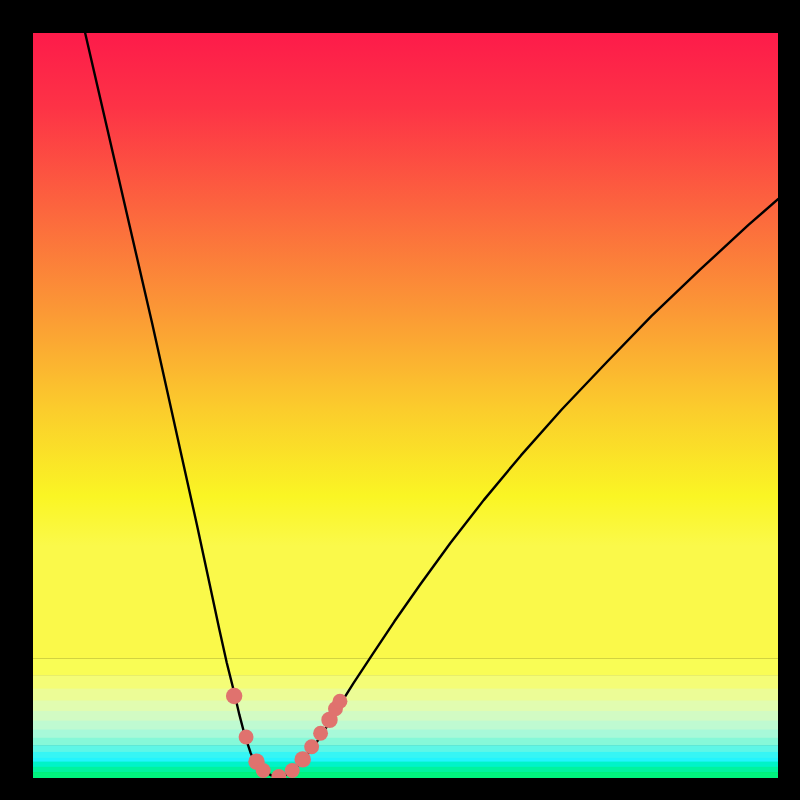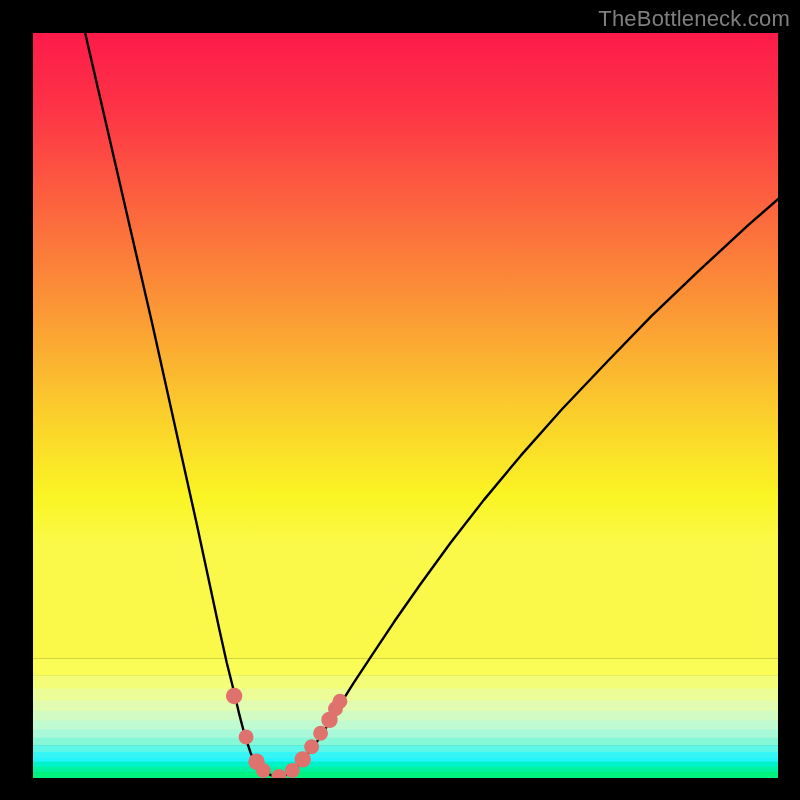--- a/index.html
+++ b/index.html
@@ -38,21 +38,20 @@
   .plot-area svg {
     display: block;
     width: 745px;
     height: 745px;
   }
 </style>
 </head>
 <body>
 
 <div class="frame">
-  <div class="watermark">TheBottleneck.com</div>
   <div class="plot-area">
     <svg id="chart-svg" viewBox="0 0 745 745">
         <defs>
           <linearGradient id="bg-grad" x1="0" y1="0" x2="0" y2="1">
             <stop offset="0%" stop-color="#fd1b4a"></stop>
             <stop offset="12%" stop-color="#fd3346"></stop>
             <stop offset="28%" stop-color="#fc653e"></stop>
             <stop offset="45%" stop-color="#fb9a35"></stop>
             <stop offset="60%" stop-color="#fbcc2c"></stop>
             <stop offset="74%" stop-color="#faf524"></stop>

